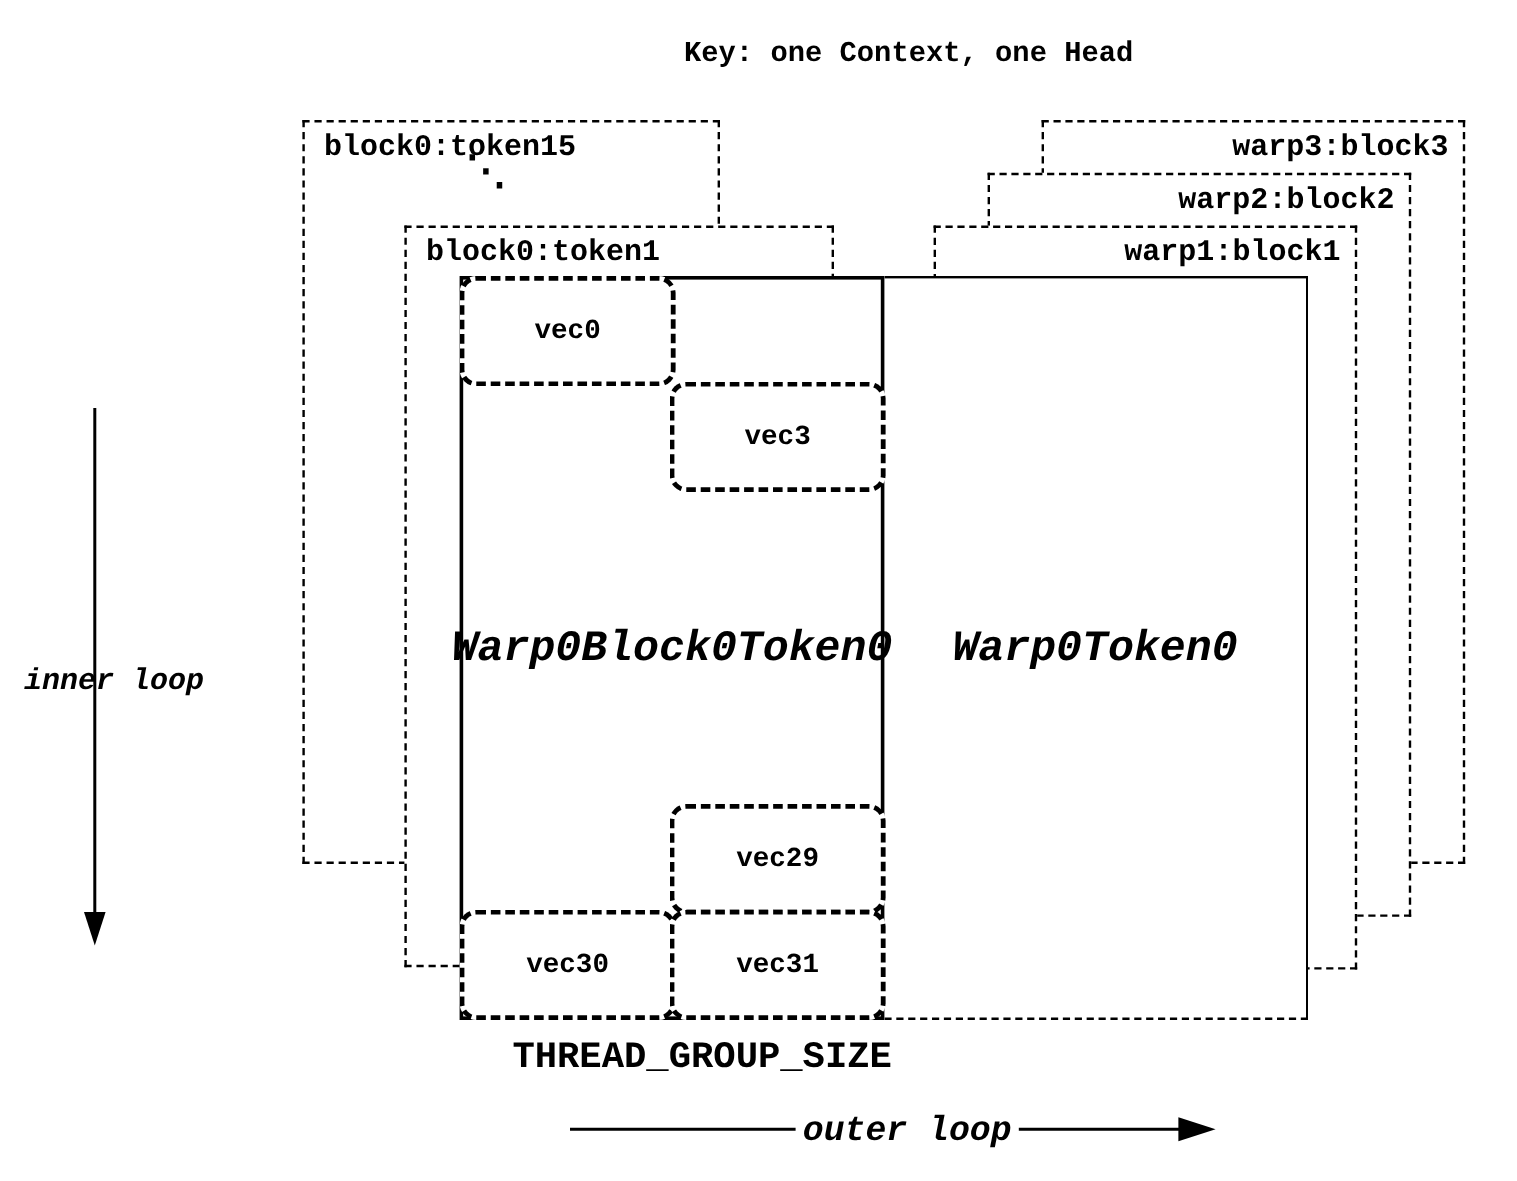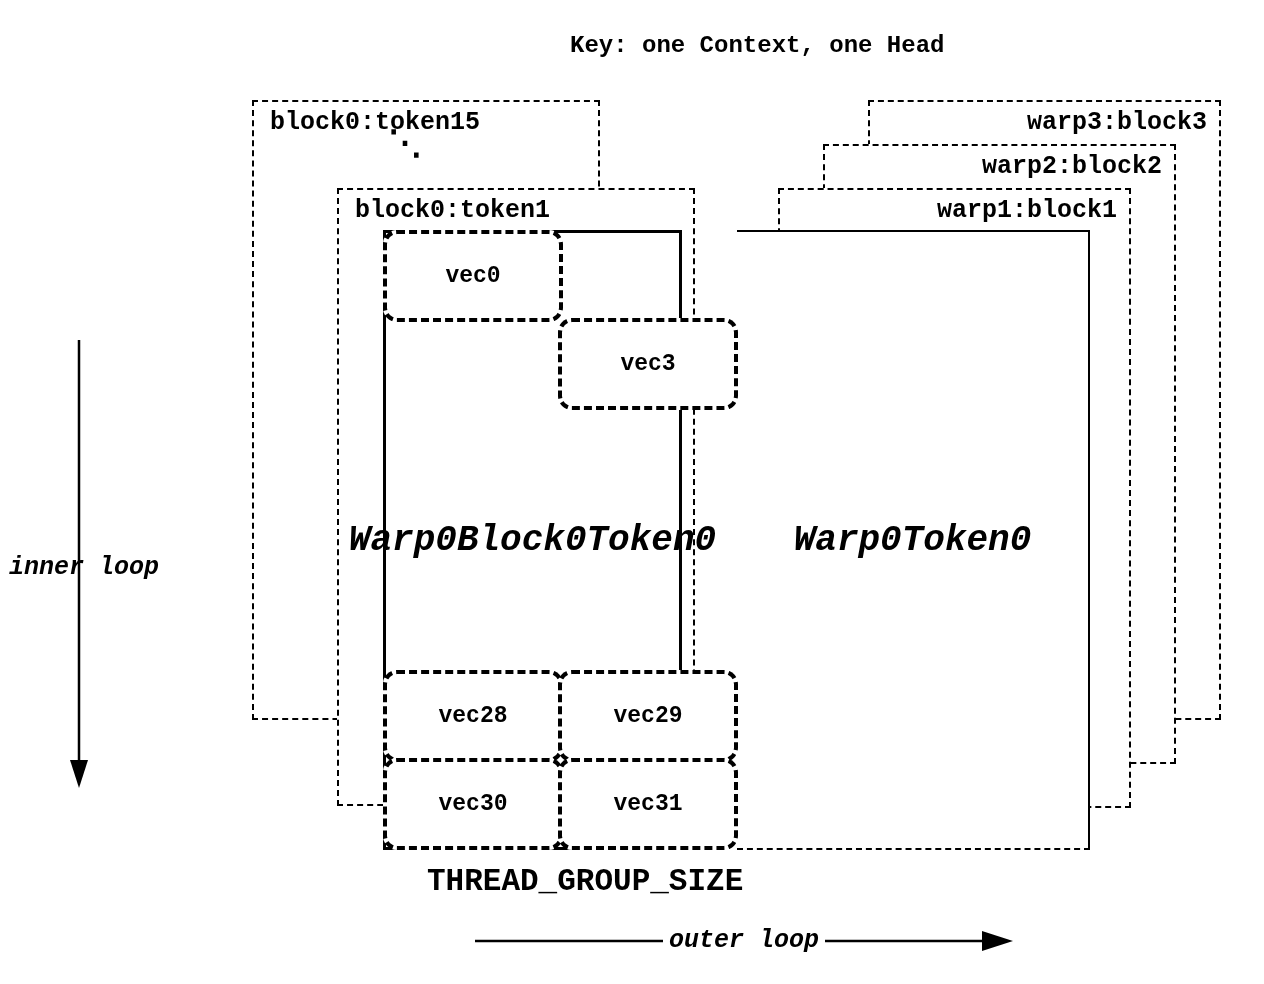--- a/index.html
+++ b/index.html
@@ -38,21 +38,21 @@
   .warp2 { left: 823px; top: 144px; width: 353px; height: 620px; z-index: 2; }
   .warp1 { left: 778px; top: 188px; width: 353px; height: 620px; z-index: 3; }
 
   .right-main {
     left: 737px; top: 230px; width: 353px; height: 620px; z-index: 4;
     border-top: 2px solid #000;
     border-right: 2px solid #000;
     border-bottom: 2px dashed #000;
   }
   .left-main {
-    left: 383px; top: 230px; width: 299px; height: 620px; z-index: 5;
+    left: 383px; top: 230px; width: 354px; height: 620px; z-index: 5;
     border: 3px solid #000;
   }
 
   .center-text {
     position: absolute; inset: 0;
     display: flex; flex-direction: row;
     align-items: center; justify-content: center;
     font-style: italic; font-size: 36px; line-height: 57px;
     text-align: center;
   }
@@ -71,30 +71,30 @@
   .v28 { left: -3px;  bottom: 85px; }
   .v29 { left: 172px; bottom: 85px; }
   .v30 { left: -3px;  bottom: -3px; }
   .v31 { left: 172px; bottom: -3px; }
 
   .head-size-label {
     position: absolute; left: 165px; top: 523px;
     font-size: 25px; z-index: 6; white-space: nowrap;
   }
   .inner-loop-label {
-    position: absolute; left: 9px; top: 553px;
+    position: absolute; left: 20px; top: 553px;
     font-size: 25px; font-style: italic; z-index: 6; white-space: nowrap;
   }
   .tgs-label {
     position: absolute; left: 427px; top: 864px;
     font-size: 31px; z-index: 6; white-space: nowrap;
   }
   .outer-loop-label {
     position: absolute; left: 663px; top: 926px;
-    font-size: 25px; font-style: italic; z-index: 7;
+    font-size: 29px; font-style: italic; z-index: 7;
     background: #ffffff; padding: 0 6px; white-space: nowrap;
   }
   .arrow-svg { position: absolute; z-index: 6; }
   .inner-arrow { left: 60px; top: 336px; }
   .outer-arrow { left: 470px; top: 922px; }
 </style>
 </head>
 <body>
 
 <div class="canvas">
@@ -133,23 +133,20 @@
     <div class="vec v3">
         <span>vec3</span>
       </div>
 
     <div class="center-text">
       <div>Warp0</div>
       <div>Block0</div>
       <div>Token0</div>
     </div>
 
-    <div class="vec v28">
-        <span>vec28</span>
-      </div>
     <div class="vec v29">
         <span>vec29</span>
       </div>
     <div class="vec v30">
         <span>vec30</span>
       </div>
     <div class="vec v31">
         <span>vec31</span>
       </div>
   </div>

